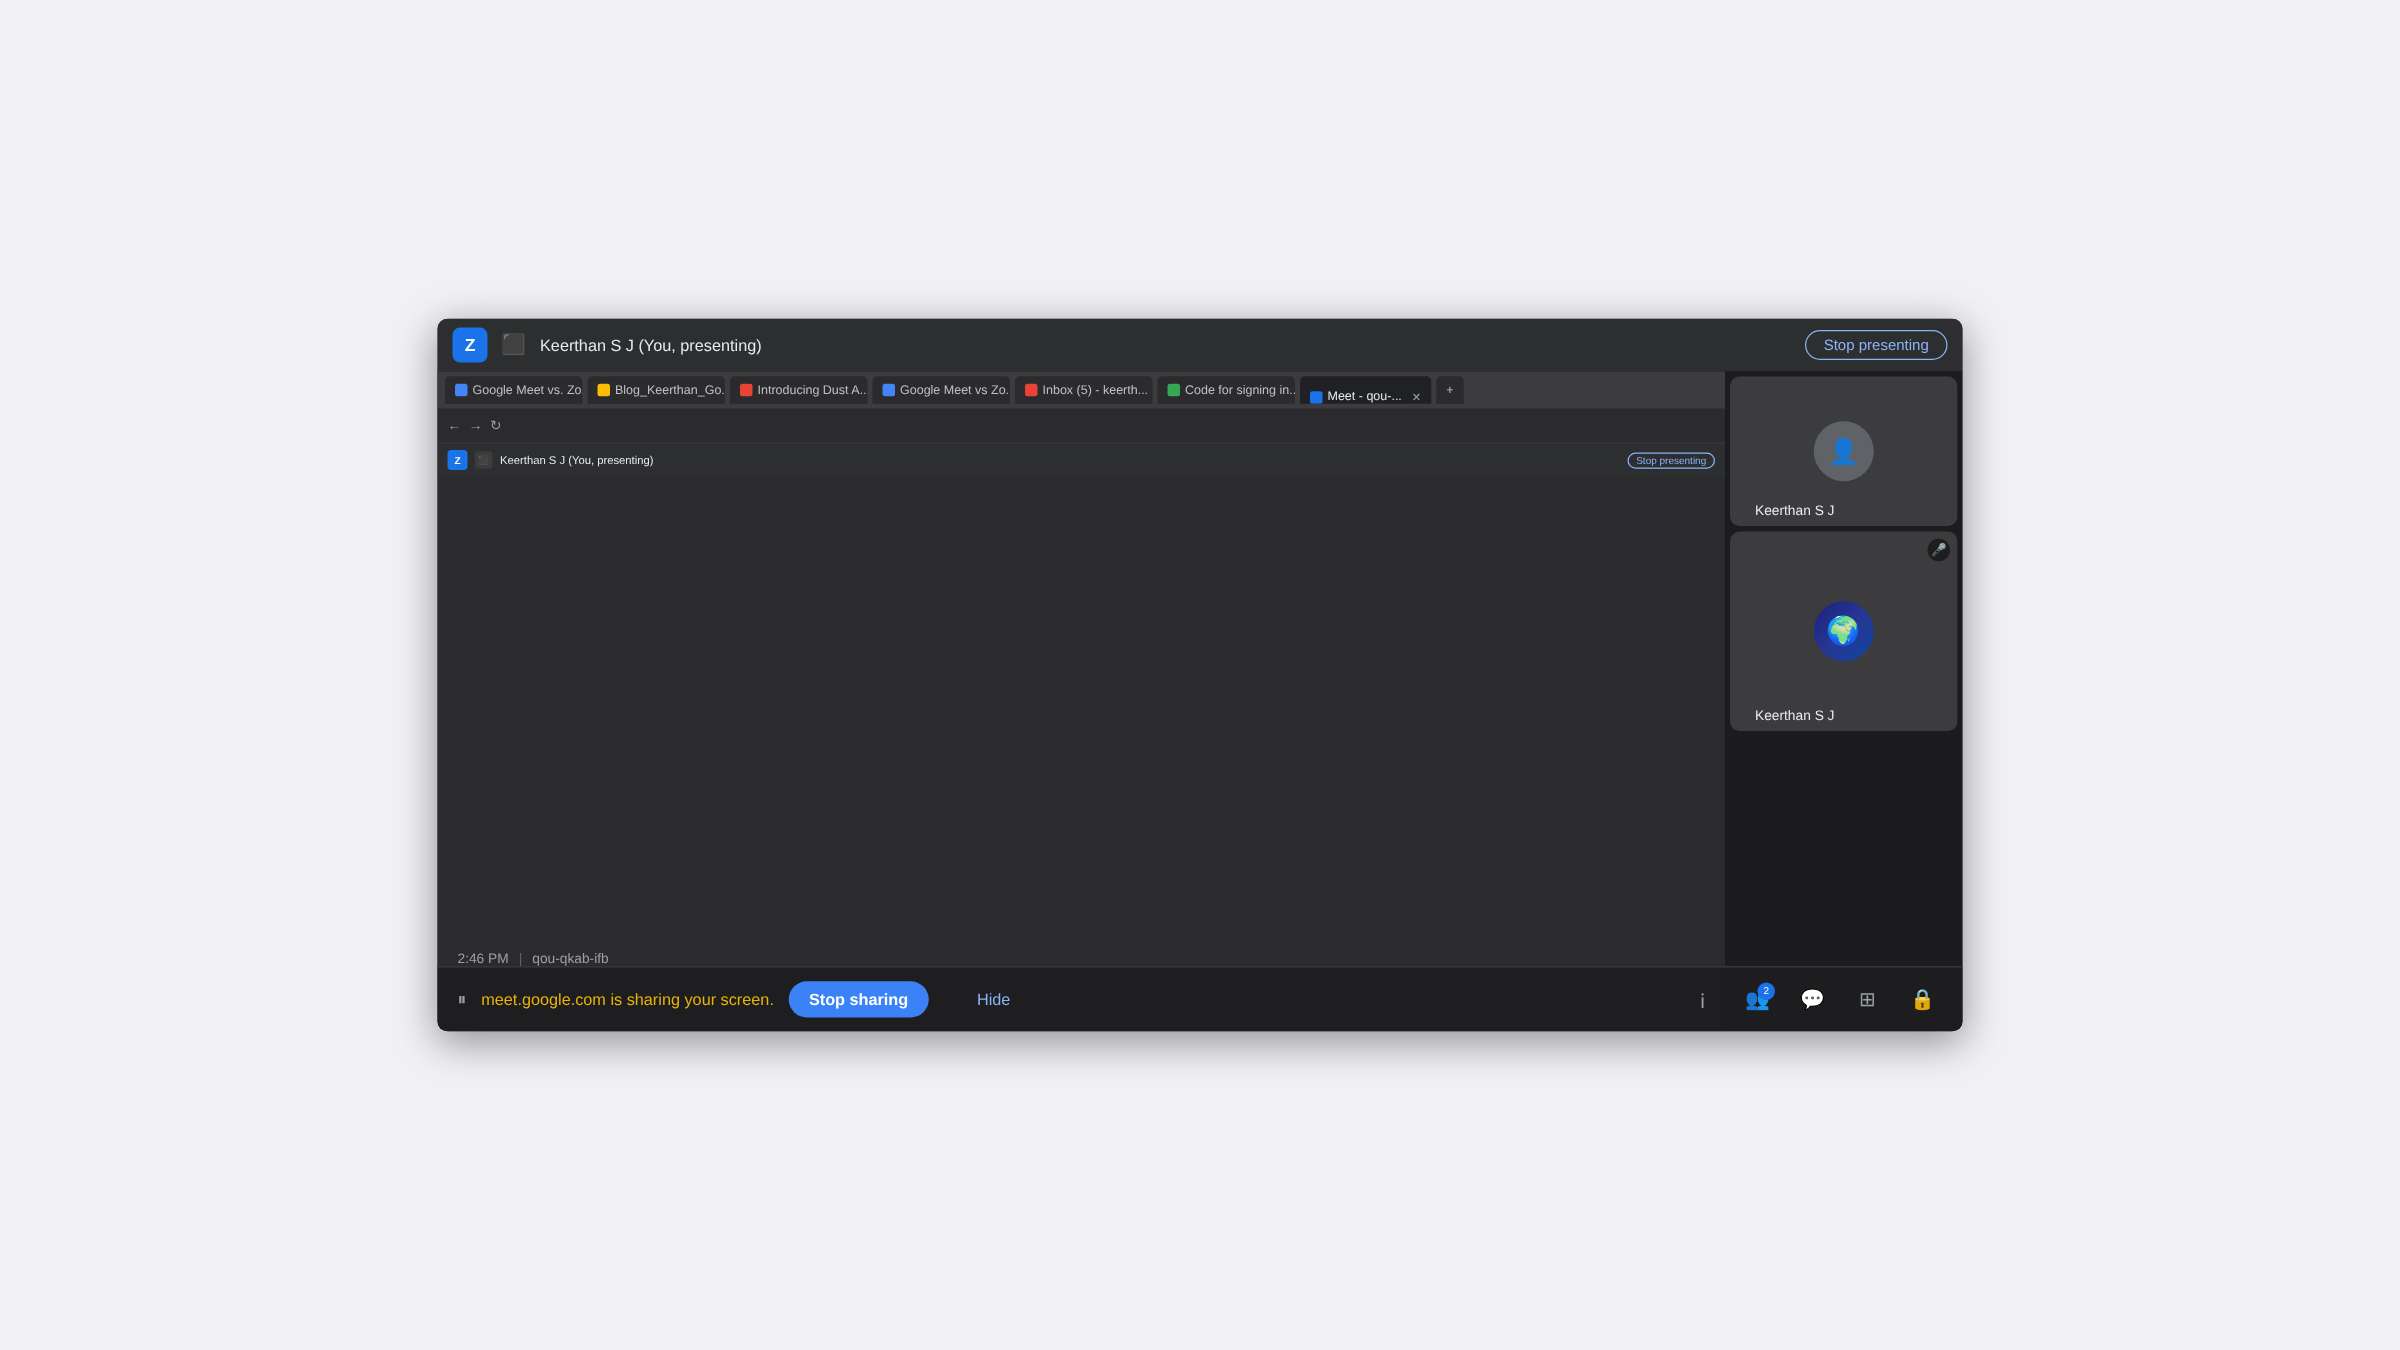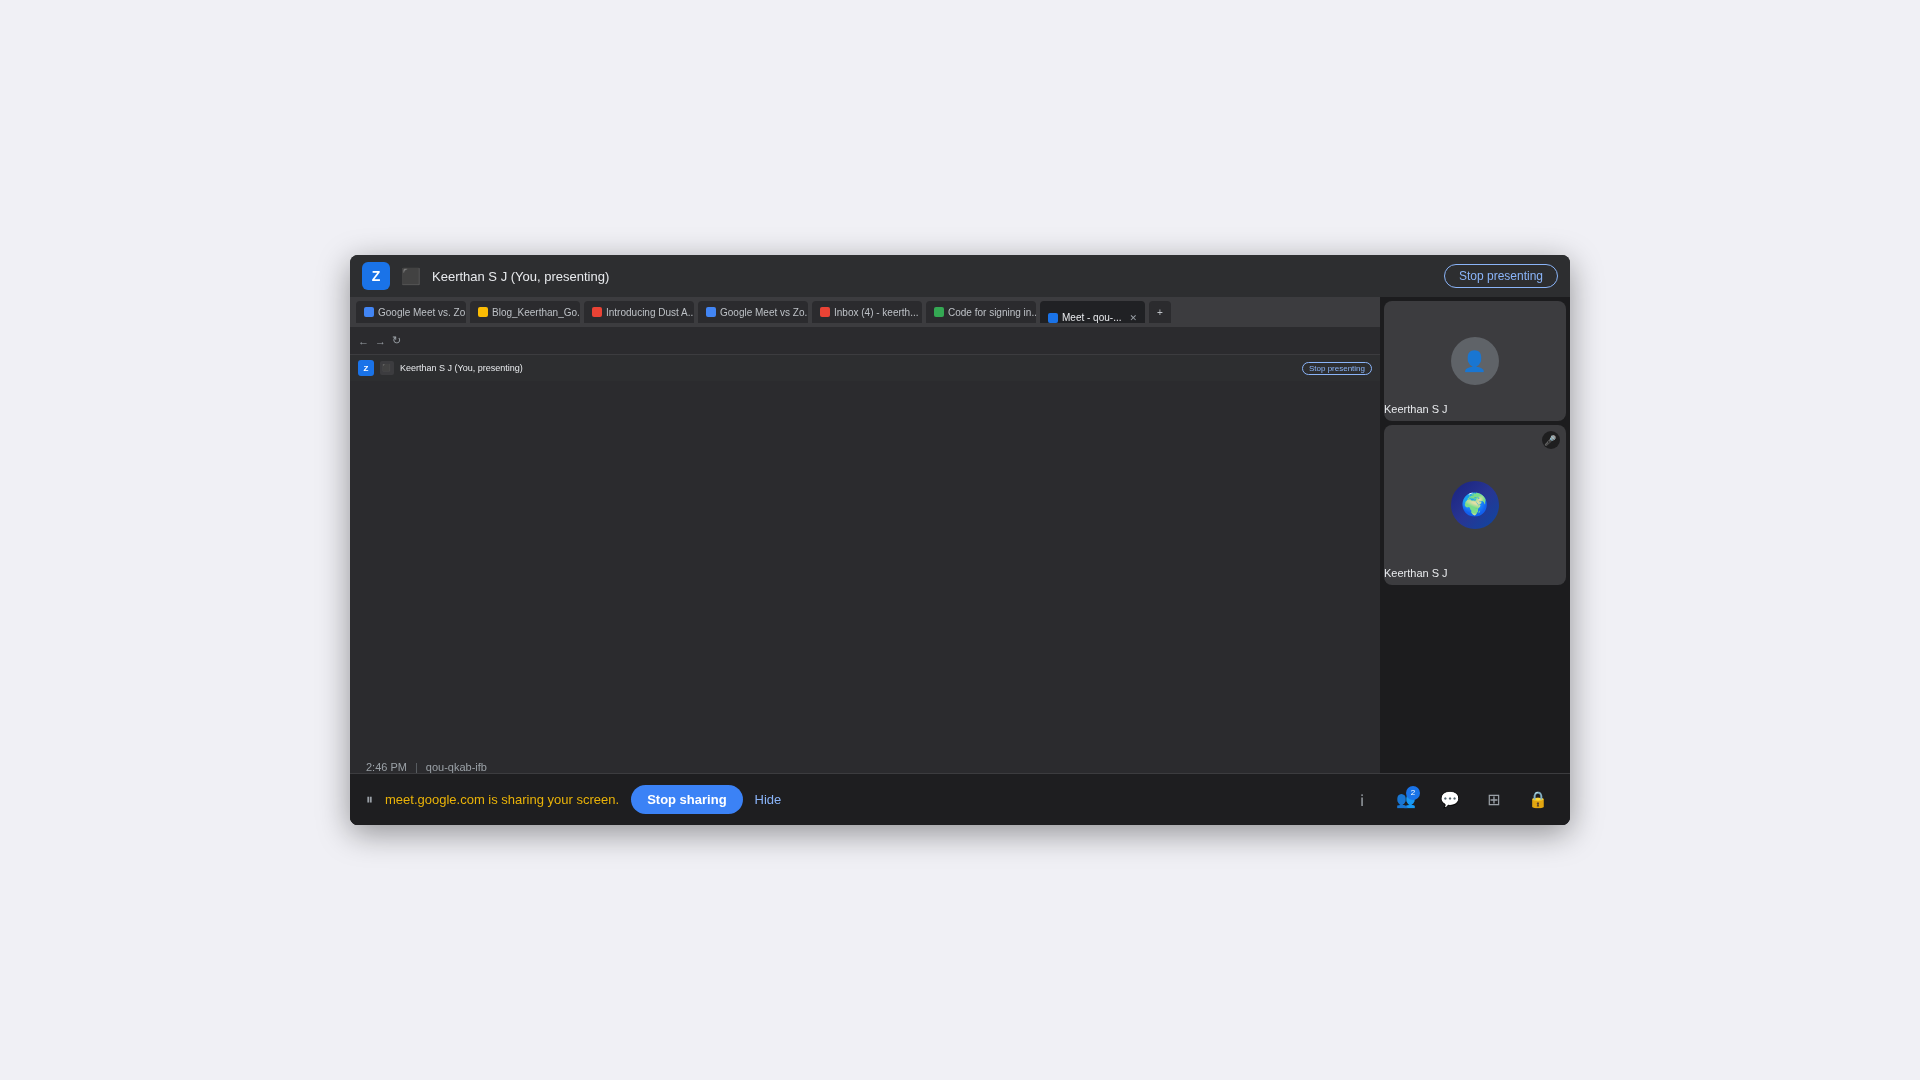--- a/index.html
+++ b/index.html
@@ -240,21 +240,21 @@
       color: white;
       overflow: hidden;
     }
     .avatar-circle.space {
       background: linear-gradient(135deg, #1a237e 0%, #283593 50%, #0d47a1 100%);
       font-size: 22px;
     }
     .participant-name {
       position: absolute;
       bottom: 6px;
-      left: 0;
+      left: 20px;
       color: #e8eaed;
       font-size: 11px;
       margin-top: 20px;
     }
     .mute-icon {
       position: absolute;
       top: 6px;
       right: 6px;
       width: 18px;
       height: 18px;
@@ -297,20 +297,21 @@
       border-radius: 20px;
       font-size: 13px;
       cursor: pointer;
       font-weight: 700;
     }
     .hide-link {
       color: #8ab4f8;
       font-size: 13px;
       text-decoration: none;
       cursor: pointer;
+      margin-left: 27px;
     }
 
     
     .bottom-info {
       position: absolute;
       bottom: 52px;
       left: 0;
       color: #9aa0a6;
       font-size: 11px;
       padding: 0 16px;
@@ -378,21 +379,21 @@
           <div class="nested-tab">
             <div class="tab-favicon" style="background:#ea4335;"></div>
             <span>Introducing Dust A...</span>
           </div>
           <div class="nested-tab">
             <div class="tab-favicon" style="background:#4285f4;"></div>
             <span>Google Meet vs Zo...</span>
           </div>
           <div class="nested-tab">
             <div class="tab-favicon" style="background:#ea4335;"></div>
-            <span>Inbox (4) - keerth...</span>
+            <span>Inbox (5) - keerth...</span>
           </div>
           <div class="nested-tab">
             <div class="tab-favicon" style="background:#34a853;"></div>
             <span>Code for signing in...</span>
           </div>
           <div class="nested-tab active">
             <div class="tab-favicon" style="background:#1a73e8;"></div>
             <span>Meet - qou-...</span>
             <span style="margin-left:4px;color:#9aa0a6;font-size:9px;">✕</span>
           </div>

